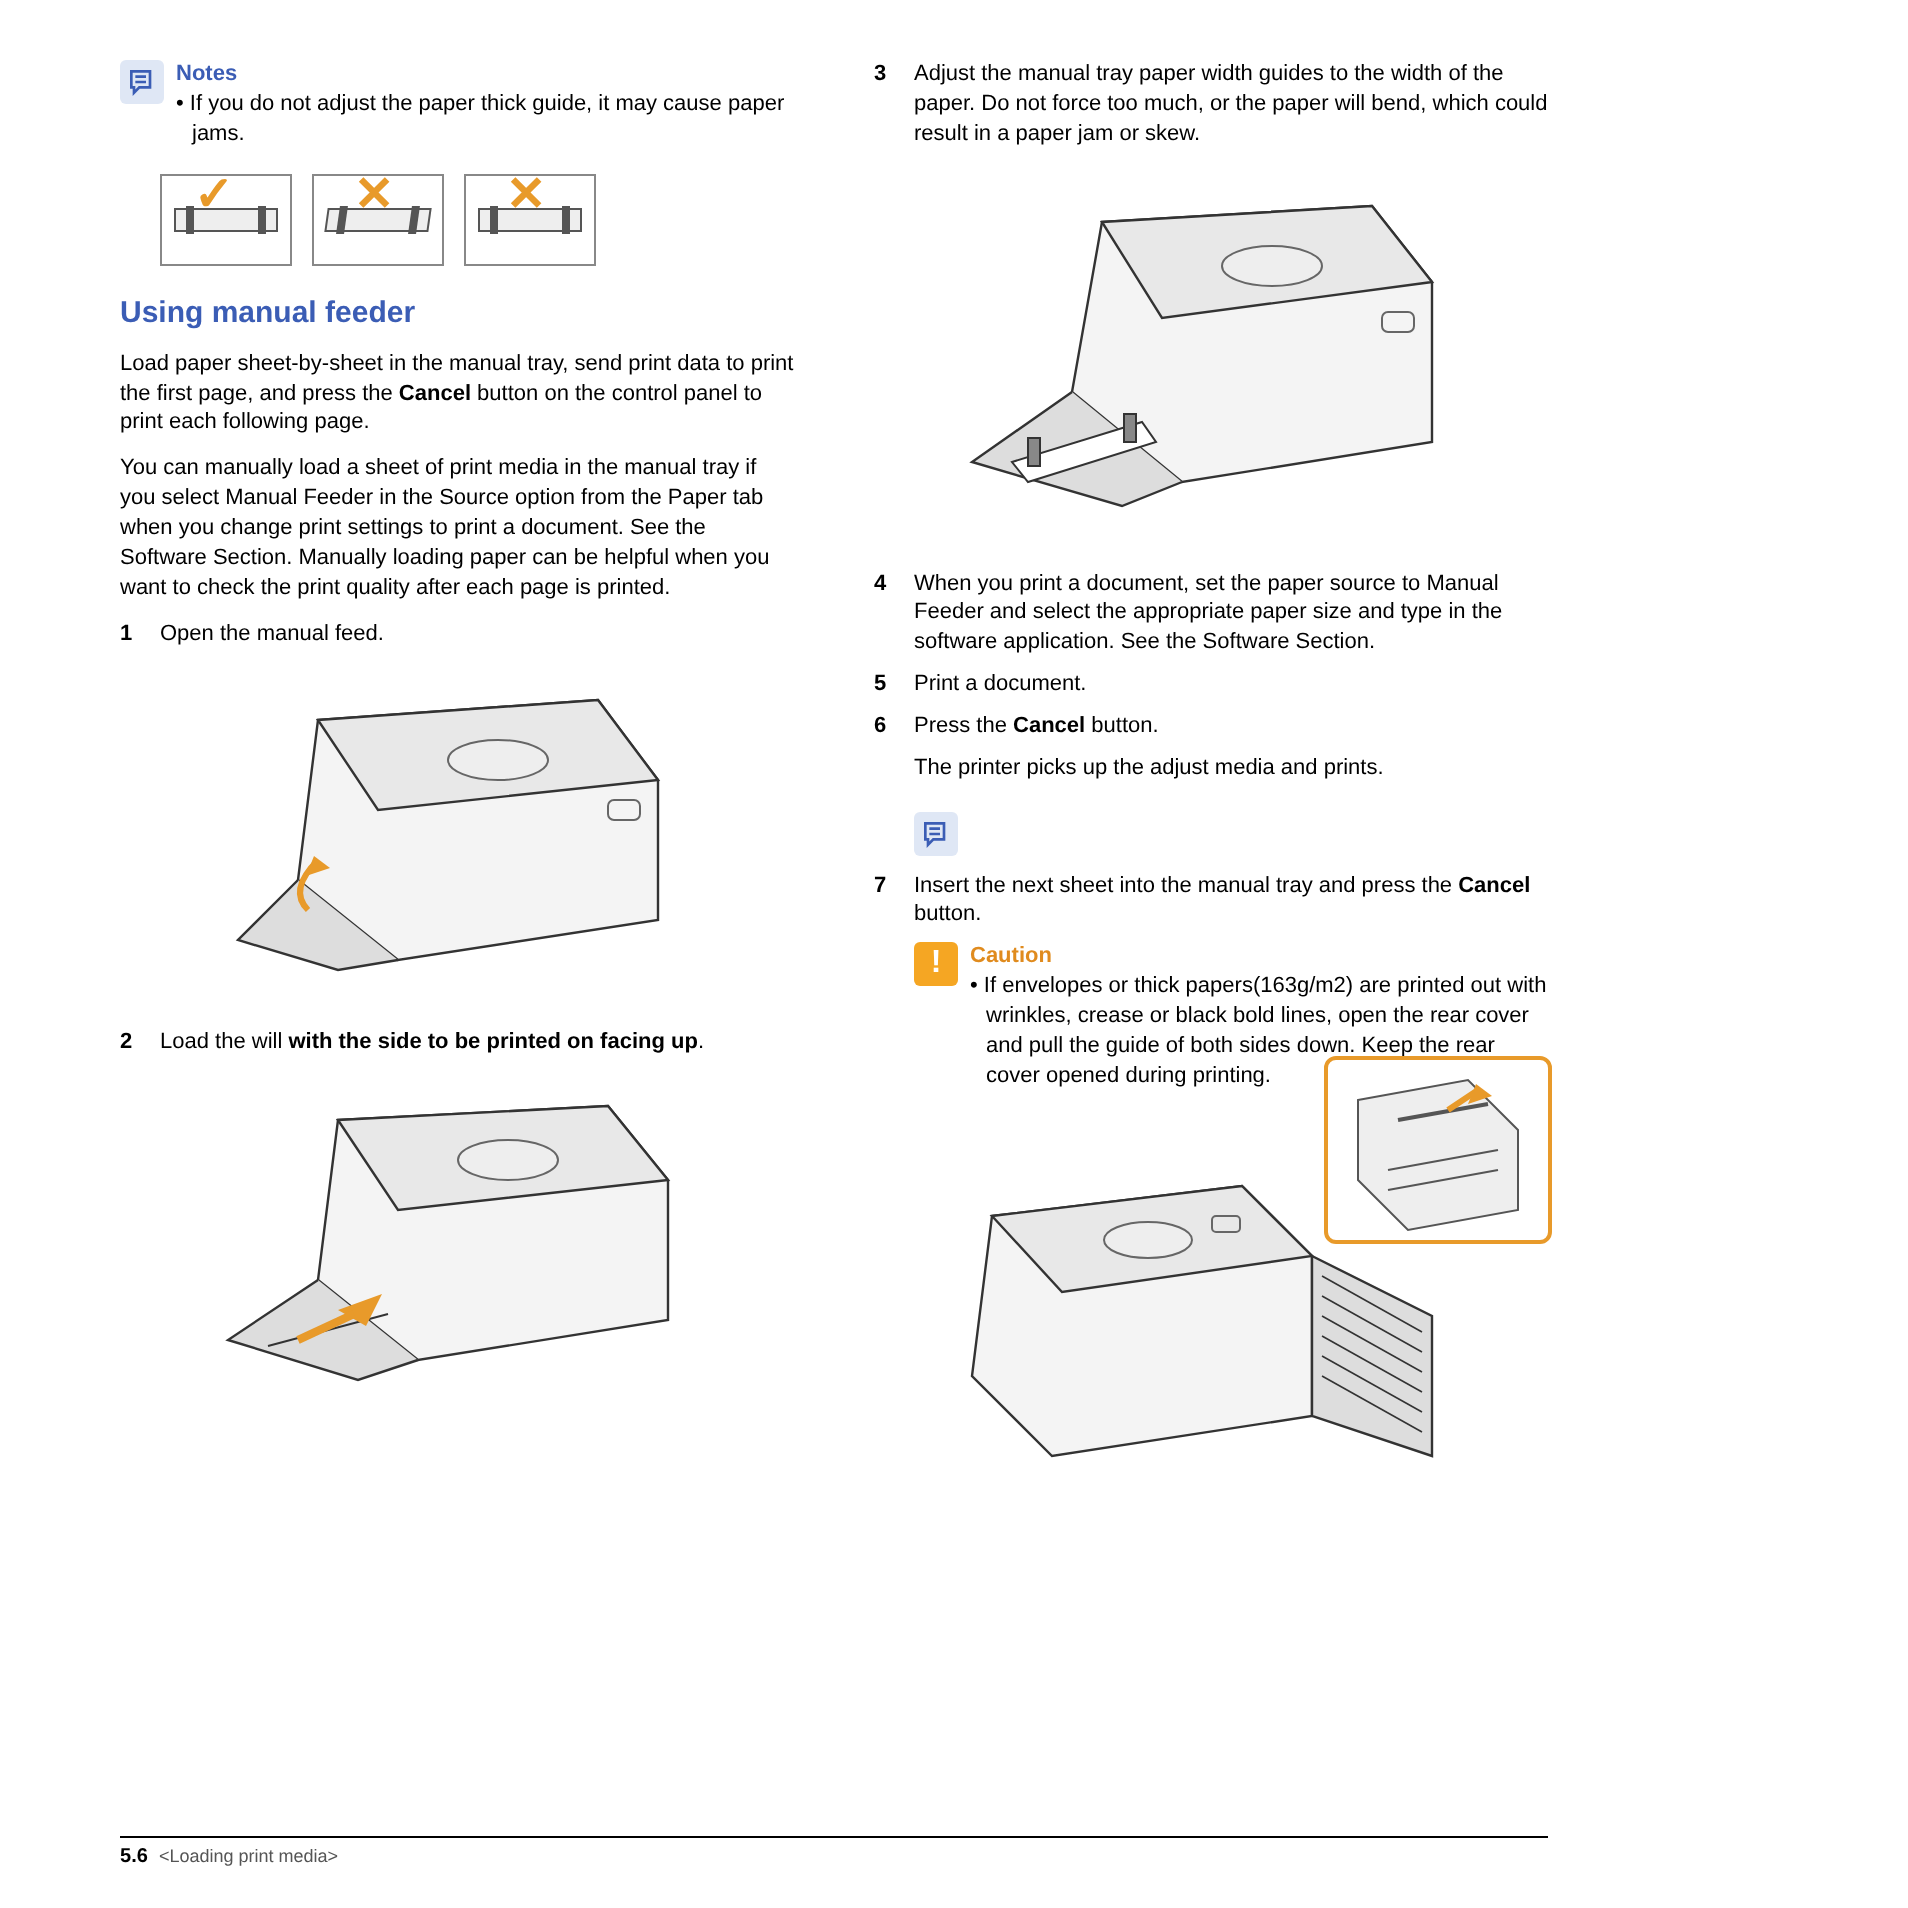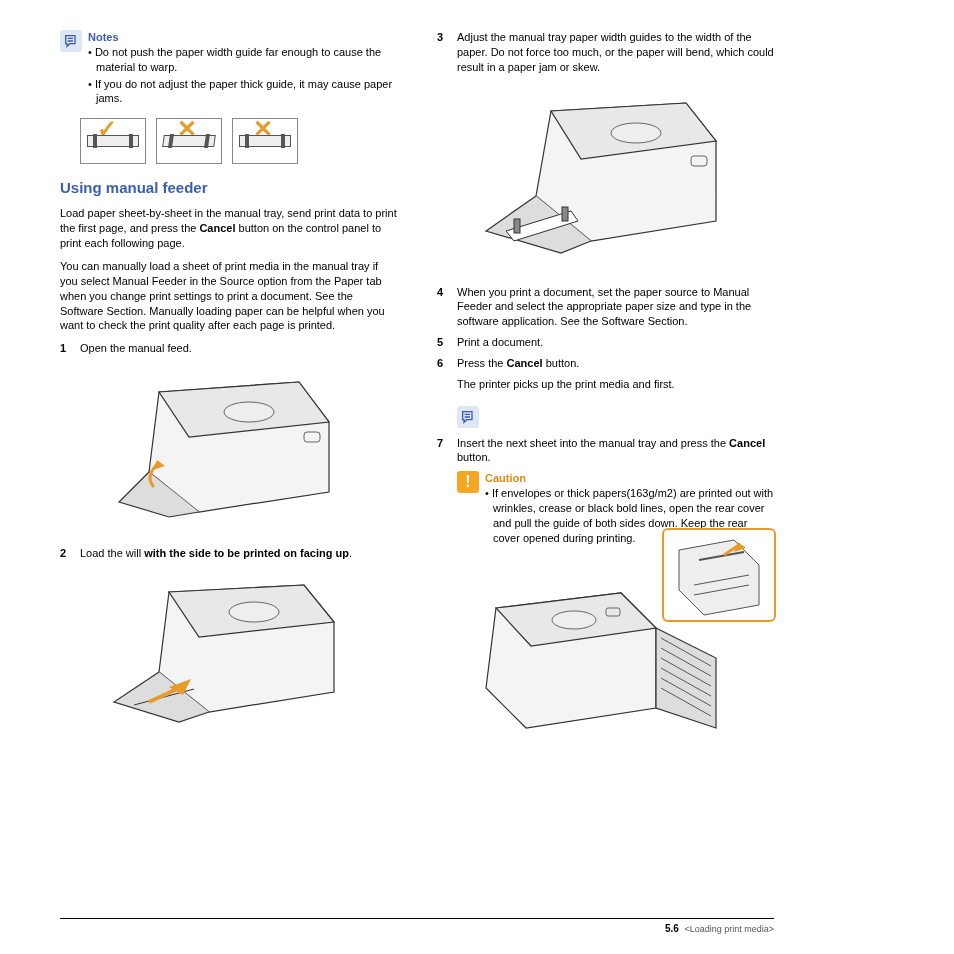--- a/index.html
+++ b/index.html
@@ -112,21 +112,21 @@
     position: relative;
   }
   .printer-svg { width:100%; height:100%; }
   .footer {
     position: absolute;
     bottom: 20px;
     left: 60px;
     right: 60px;
     border-top: 1px solid #000;
     padding-top: 4px;
-    text-align: right;
+    text-align: left;
     font-size: 10px;
   }
   .footer .pagenum { font-weight: bold; }
   .footer .chap { font-weight: bold; }
   .footer .crumb { color:#555; font-size:9px;}
   .indent { margin-left: 20px; }
   .callout-box {
     position:absolute; top:-30px; right:-20px; width:110px; height:90px;
     border:2px solid #e89a2a; border-radius:6px; background:#fff;
   }
@@ -142,21 +142,20 @@
       <div class="notes-block">
         <div class="note-icon">
           <svg viewBox="0 0 24 24">
               <path d="M4 4 L18 4 L18 16 L10 16 L6 20 L6 16 L4 16 Z" fill="none" stroke="#3b5db5" stroke-width="2"></path>
               <path d="M7 8 L15 8 M7 12 L15 12" stroke="#3b5db5" stroke-width="2"></path>
             </svg>
         </div>
         <div>
           <div class="note-title">Notes</div>
           <ul class="bullet-list">
-            <li>Do not push the paper width guide far enough to cause the material to warp.</li>
             <li>If you do not adjust the paper thick guide, it may cause paper jams.</li>
           </ul>
         </div>
       </div>
 
       <div class="figure-row">
         <div class="mini-fig">
           <span class="check">✓</span>
           <div class="tray-slot"></div>
         </div>
@@ -243,21 +242,21 @@
 
       <div class="step">
         <div class="step-num">5</div>
         <div class="step-body">Print a document.</div>
       </div>
 
       <div class="step">
         <div class="step-num">6</div>
         <div class="step-body">
           <span>Press the </span><b>Cancel</b><span> button.</span>
-          <p style="margin-top:6px">The printer picks up the print media and first.</p>
+          <p style="margin-top:6px">The printer picks up the adjust media and prints.</p>
         </div>
       </div>
 
       <div class="notes-block indent">
         <div class="note-icon">
           <svg viewBox="0 0 24 24">
               <path d="M4 4 L18 4 L18 16 L10 16 L6 20 L6 16 L4 16 Z" fill="none" stroke="#3b5db5" stroke-width="2"></path>
               <path d="M7 8 L15 8 M7 12 L15 12" stroke="#3b5db5" stroke-width="2"></path>
             </svg>
         </div>

